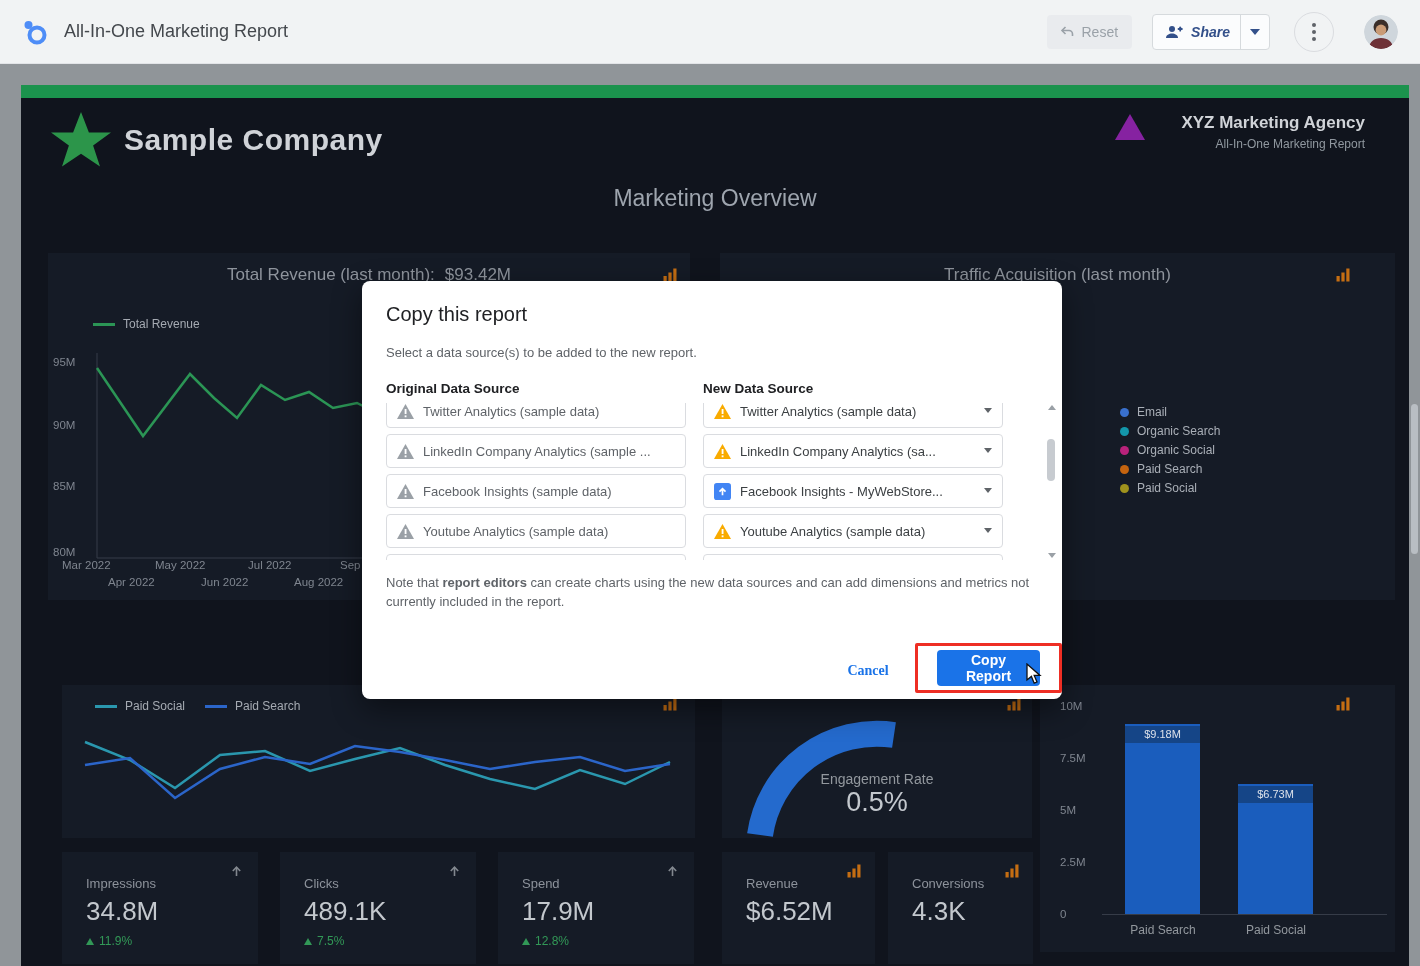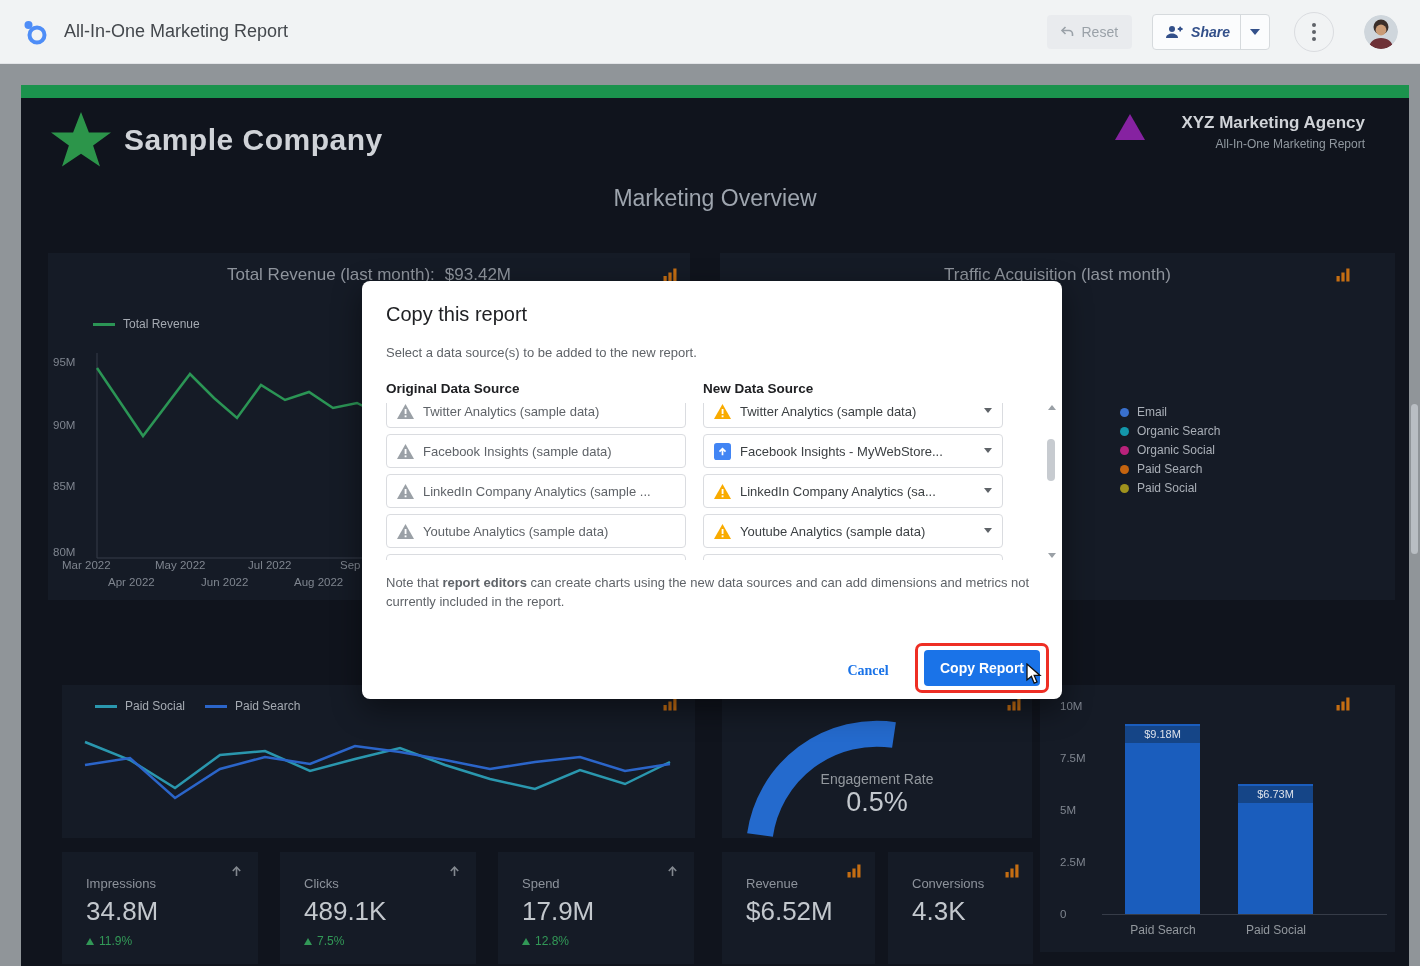--- a/index.html
+++ b/index.html
@@ -77,21 +77,21 @@
   .ds-new .ds-text{color:#3c4043;}
   .dd-caret{position:absolute;right:10px;top:50%;margin-top:-3px;width:0;height:0;border-left:4.5px solid transparent;border-right:4.5px solid transparent;border-top:5.5px solid #5f6368;}
   .tri-icon{display:flex;flex:none;}
   .m-scroll{position:absolute;left:684px;top:124px;width:11px;height:153px;}
   .sarrow{position:absolute;left:2px;width:0;height:0;border-left:4px solid transparent;border-right:4px solid transparent;}
   .sarrow.up{top:0;border-bottom:5px solid #9aa0a6;}
   .sarrow.down{bottom:0;border-top:5px solid #9aa0a6;}
   .sthumb{position:absolute;left:1px;top:34px;width:8px;height:42px;background:#c7cbd0;border-radius:4px;cursor:pointer;}
   .m-note{position:absolute;left:24px;top:293px;width:650px;font-size:13px;color:#5f6368;line-height:1.45;}
   .m-cancel{position:absolute;left:462px;top:372px;width:88px;height:36px;background:none;border:none;color:#1a73e8;font-weight:700;font-size:14px;font-family:Liberation Serif, serif;cursor:pointer;}
-  .m-ring{position:absolute;left:553px;top:362px;border:3px solid #ee2e24;border-radius:7px;padding:4px 6px;}
+  .m-ring{position:absolute;left:553px;top:362px;border:3px solid #ee2e24;border-radius:2px;padding:4px 19px;}
   .m-copy{height:36px;padding:0 16px;background:#1a73e8;color:#fff;border:none;border-radius:4px;font-size:14px;font-weight:700;font-family:inherit;cursor:pointer;}
   .cursor{position:absolute;left:664px;top:382px;z-index:5;display:flex;}
 </style>
 </head>
 <body>
 
 <div class="screen">
 
   <header class="topbar">
     <span class="logo">
@@ -393,54 +393,54 @@
 
       <div class="ds-row">
         <div class="ds-orig">
           <span class="tri-icon">
               <svg width="17" height="15" viewBox="0 0 24 21">
                 <path d="M12 0 L24 21 H0 Z" fill="#9aa0a6"></path>
                 <rect x="10.8" y="7" width="2.6" height="7" fill="#fff"></rect>
                 <rect x="10.8" y="16" width="2.6" height="2.6" fill="#fff"></rect>
               </svg>
             </span>
+          <span class="ds-text">LinkedIn Company Analytics (sample ...</span>
+        </div>
+        <div class="ds-new">
+          <span class="tri-icon">
+              <svg width="17" height="15" viewBox="0 0 24 21">
+                <path d="M12 0 L24 21 H0 Z" fill="#f9ab00"></path>
+                <rect x="10.8" y="7" width="2.6" height="7" fill="#fff"></rect>
+                <rect x="10.8" y="16" width="2.6" height="2.6" fill="#fff"></rect>
+              </svg>
+            </span>
+          <span class="ds-text">LinkedIn Company Analytics (sa...</span>
+          <span class="dd-caret"></span>
+        </div>
+      </div>
+
+      <div class="ds-row">
+        <div class="ds-orig">
+          <span class="tri-icon">
+              <svg width="17" height="15" viewBox="0 0 24 21">
+                <path d="M12 0 L24 21 H0 Z" fill="#9aa0a6"></path>
+                <rect x="10.8" y="7" width="2.6" height="7" fill="#fff"></rect>
+                <rect x="10.8" y="16" width="2.6" height="2.6" fill="#fff"></rect>
+              </svg>
+            </span>
           <span class="ds-text">Facebook Insights (sample data)</span>
         </div>
         <div class="ds-new">
           <span class="tri-icon">
               <svg width="17" height="17" viewBox="0 0 18 18">
                 <rect width="18" height="18" rx="3" fill="#4285f4"></rect>
                 <path d="M9 13 V6 M5.8 9.2 L9 6 L12.2 9.2" stroke="#fff" stroke-width="1.8" fill="none"></path>
               </svg>
             </span>
           <span class="ds-text">Facebook Insights - MyWebStore...</span>
-          <span class="dd-caret"></span>
-        </div>
-      </div>
-
-      <div class="ds-row">
-        <div class="ds-orig">
-          <span class="tri-icon">
-              <svg width="17" height="15" viewBox="0 0 24 21">
-                <path d="M12 0 L24 21 H0 Z" fill="#9aa0a6"></path>
-                <rect x="10.8" y="7" width="2.6" height="7" fill="#fff"></rect>
-                <rect x="10.8" y="16" width="2.6" height="2.6" fill="#fff"></rect>
-              </svg>
-            </span>
-          <span class="ds-text">LinkedIn Company Analytics (sample ...</span>
-        </div>
-        <div class="ds-new">
-          <span class="tri-icon">
-              <svg width="17" height="15" viewBox="0 0 24 21">
-                <path d="M12 0 L24 21 H0 Z" fill="#f9ab00"></path>
-                <rect x="10.8" y="7" width="2.6" height="7" fill="#fff"></rect>
-                <rect x="10.8" y="16" width="2.6" height="2.6" fill="#fff"></rect>
-              </svg>
-            </span>
-          <span class="ds-text">LinkedIn Company Analytics (sa...</span>
           <span class="dd-caret"></span>
         </div>
       </div>
 
       <div class="ds-row">
         <div class="ds-orig">
           <span class="tri-icon">
               <svg width="17" height="15" viewBox="0 0 24 21">
                 <path d="M12 0 L24 21 H0 Z" fill="#9aa0a6"></path>
                 <rect x="10.8" y="7" width="2.6" height="7" fill="#fff"></rect>

